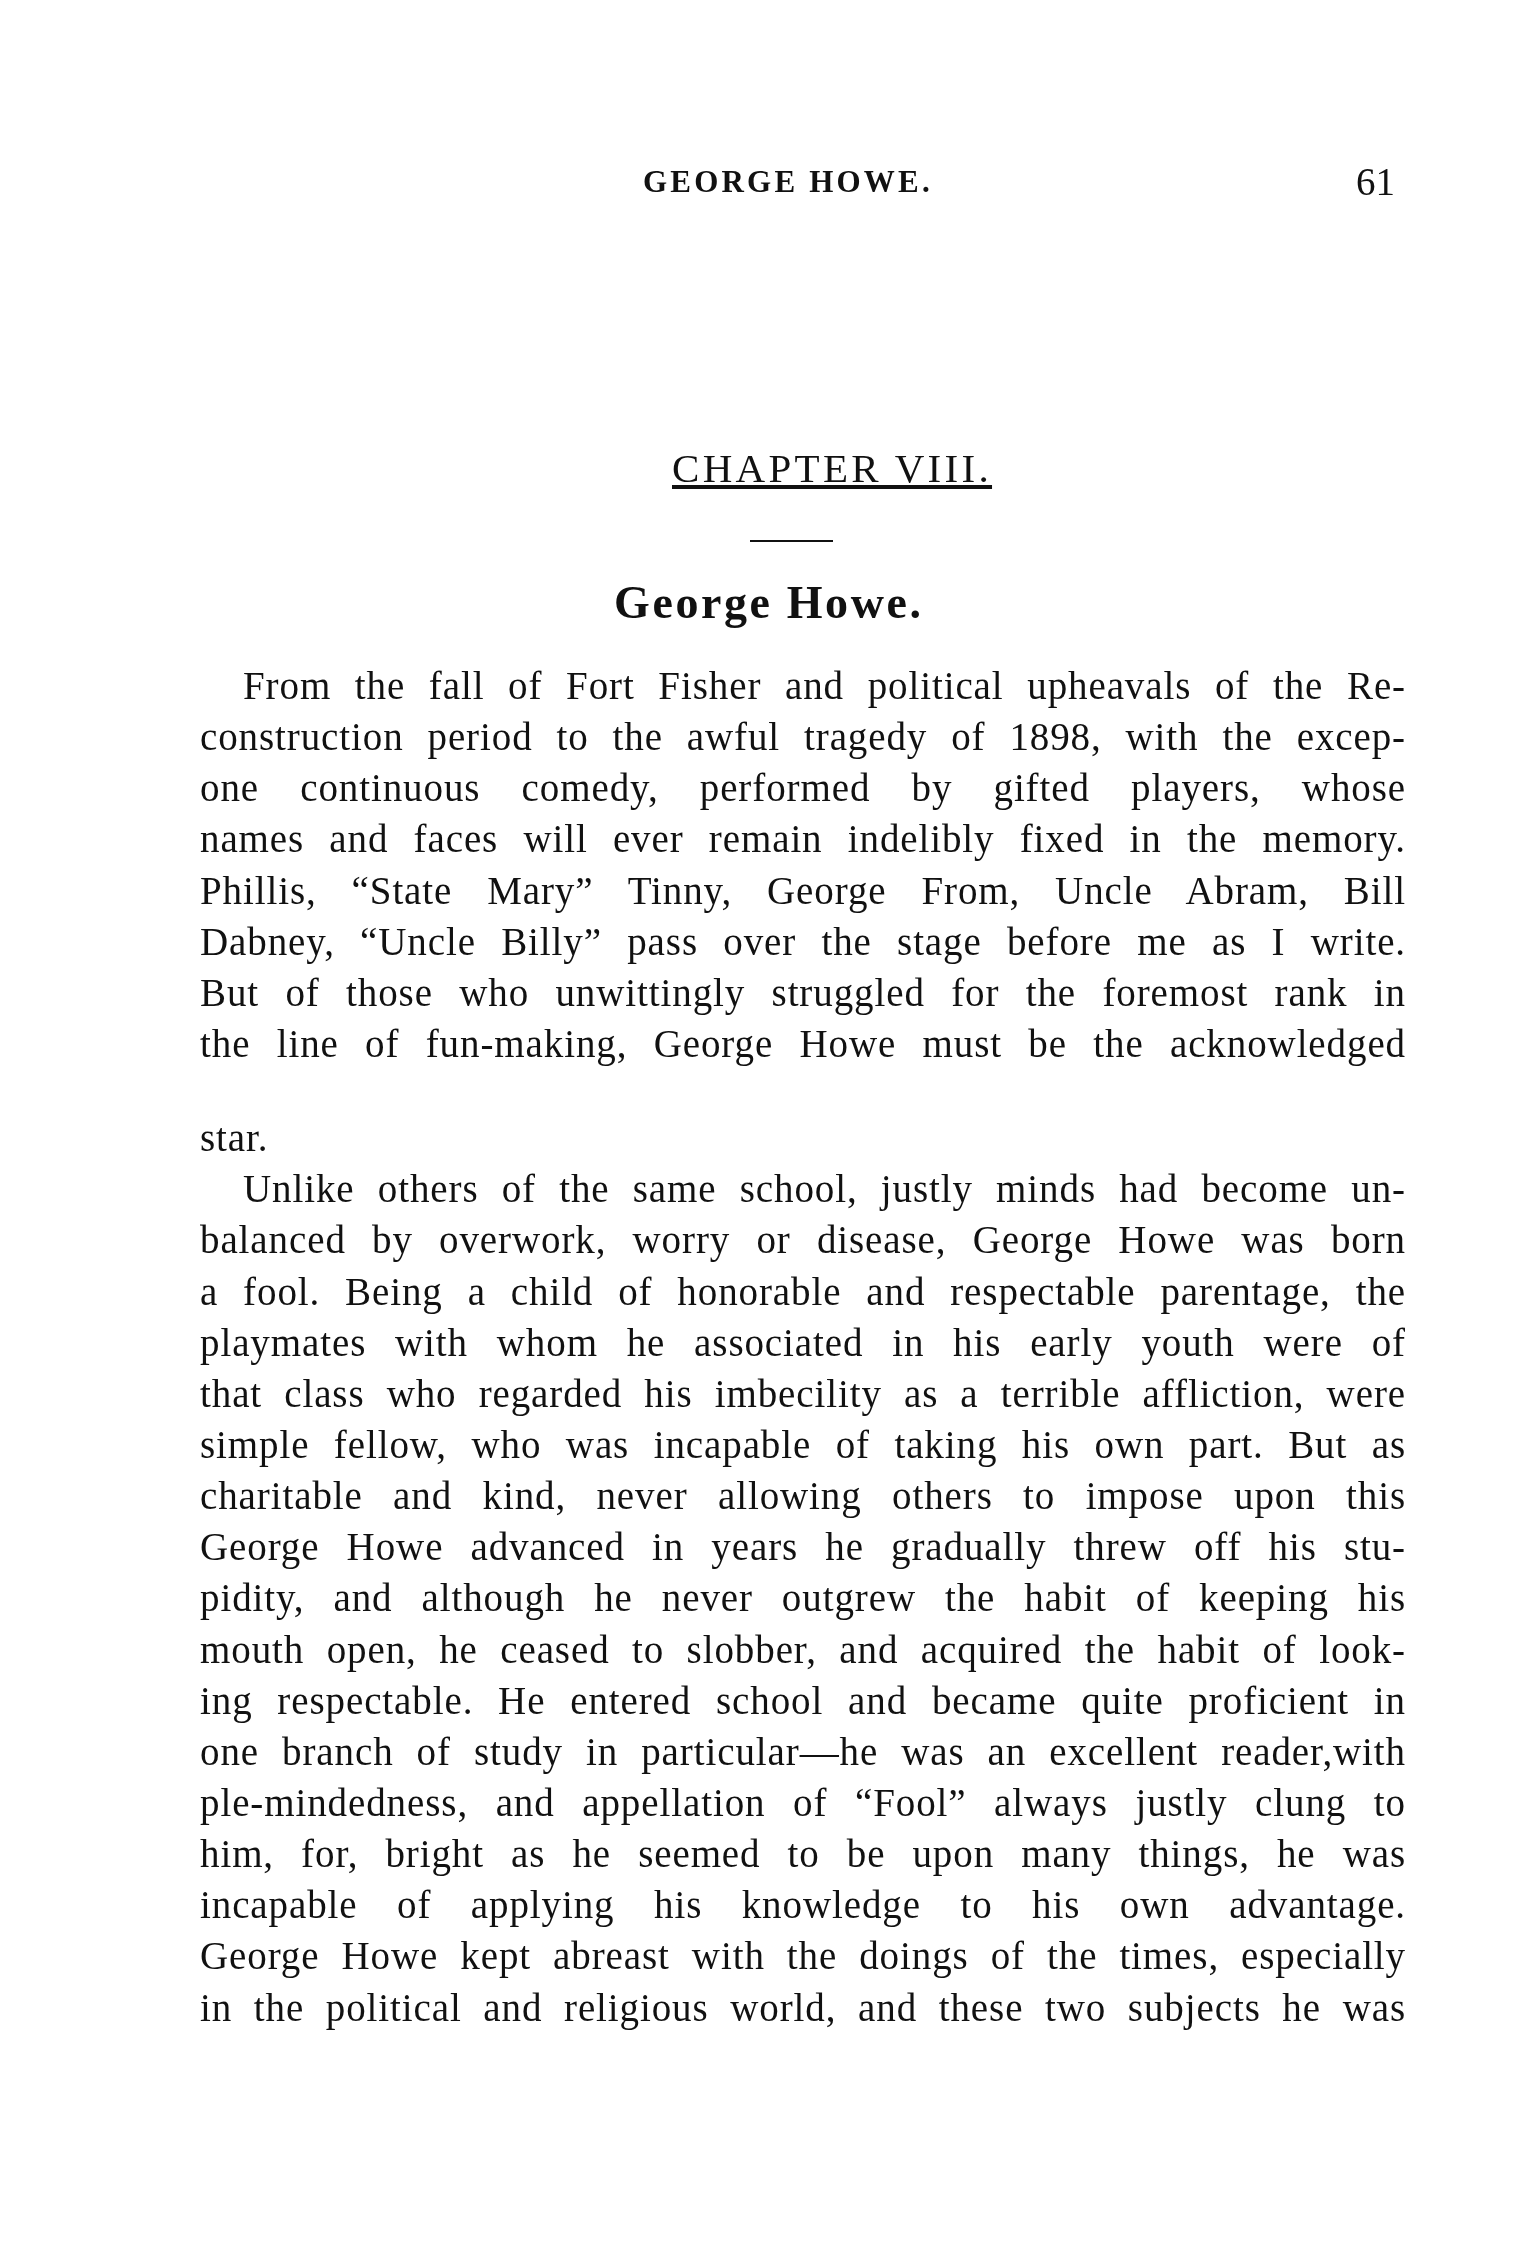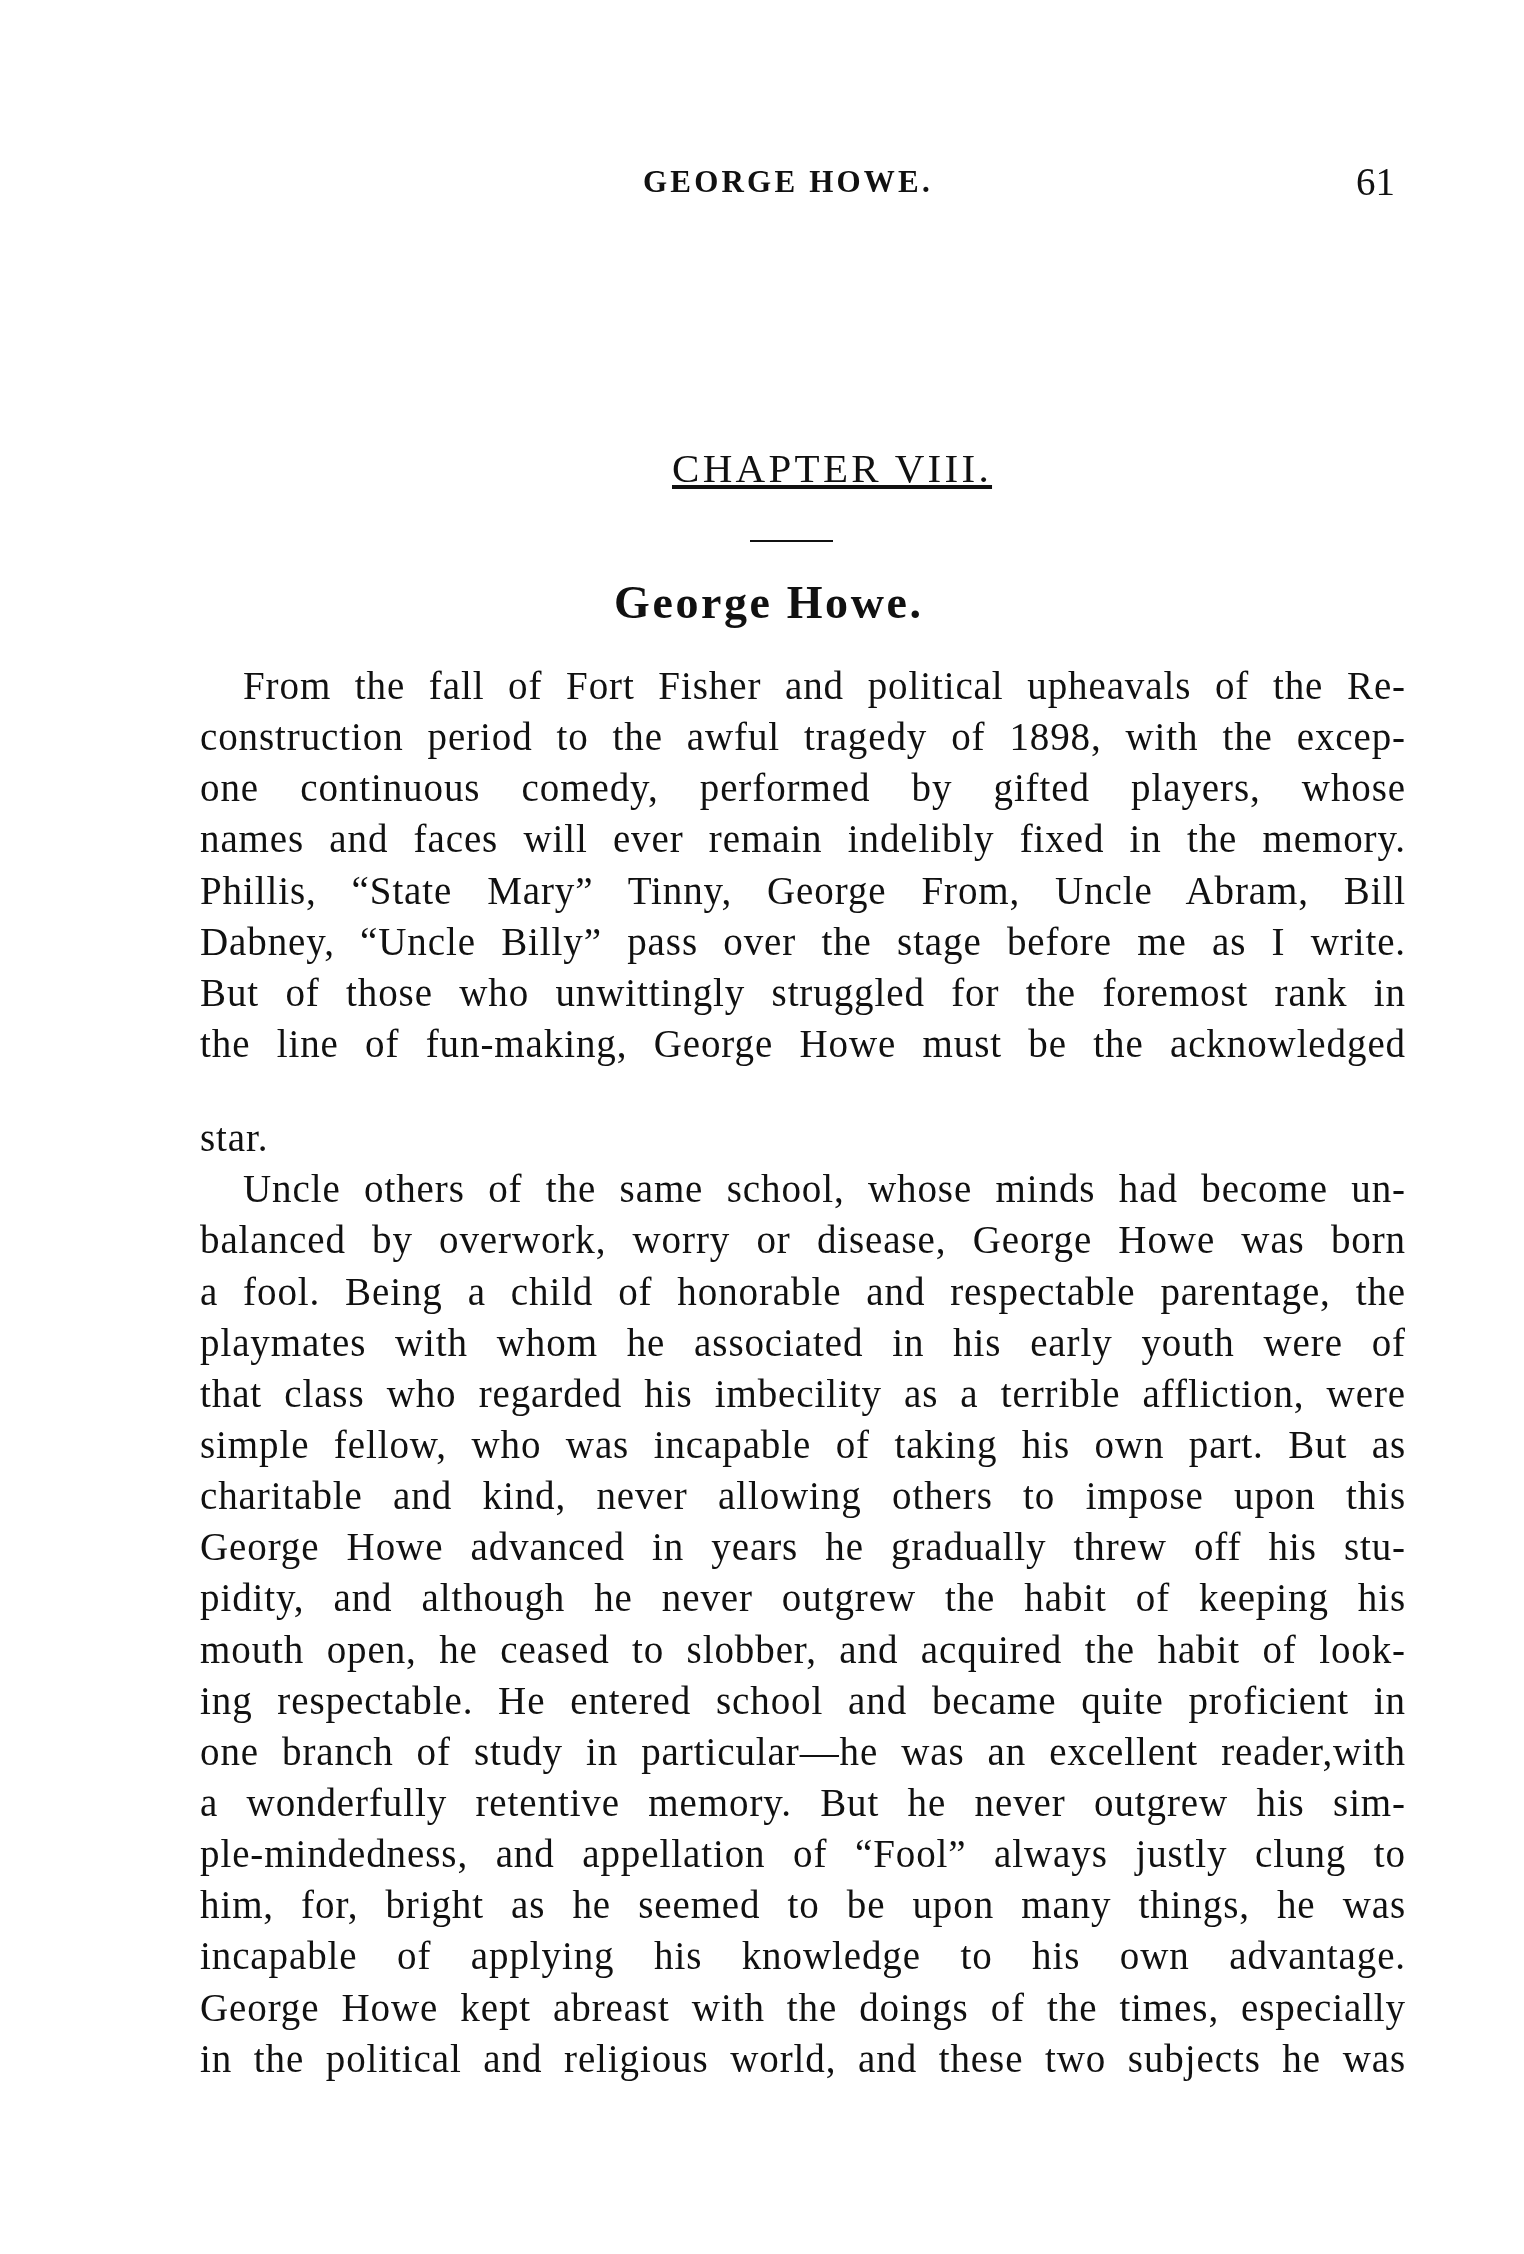--- a/index.html
+++ b/index.html
@@ -119,33 +119,32 @@
       <span class="line"><span class="line-inner">one continuous comedy, performed by gifted players, whose</span></span>
       <span class="line"><span class="line-inner">names and faces will ever remain indelibly fixed in the memory.</span></span>
       <span class="line"><span class="line-inner">Phillis, “State Mary” Tinny, George From, Uncle Abram, Bill</span></span>
       <span class="line"><span class="line-inner">Dabney, “Uncle Billy” pass over the stage before me as I write.</span></span>
       <span class="line"><span class="line-inner">But of those who unwittingly struggled for the foremost rank in</span></span>
       <span class="line"><span class="line-inner">the line of fun-making, George Howe must be the acknowledged</span></span>
       <span class="line last"><span class="line-inner">star.</span></span>
     </div>
 
     <div>
-      <span class="line indent"><span class="line-inner">Uncle others of the same school, whose minds had become un-</span></span>
+      <span class="line indent"><span class="line-inner">Unlike others of the same school, justly minds had become un-</span></span>
       <span class="line"><span class="line-inner">balanced by overwork, worry or disease, George Howe was born</span></span>
       <span class="line"><span class="line-inner">a fool.  Being a child of honorable and respectable parentage, the</span></span>
       <span class="line"><span class="line-inner">playmates with whom he associated in his early youth were of</span></span>
       <span class="line"><span class="line-inner">that class who regarded his imbecility as a terrible affliction, were</span></span>
       <span class="line"><span class="line-inner">simple fellow, who was incapable of taking his own part.  But as</span></span>
       <span class="line"><span class="line-inner">charitable and kind, never allowing others to impose upon this</span></span>
       <span class="line"><span class="line-inner">George Howe advanced in years he gradually threw off his stu-</span></span>
       <span class="line"><span class="line-inner">pidity, and although he never outgrew the habit of keeping his</span></span>
       <span class="line"><span class="line-inner">mouth open, he ceased to slobber, and acquired the habit of look-</span></span>
       <span class="line"><span class="line-inner">ing respectable.  He entered school and became quite proficient in</span></span>
       <span class="line"><span class="line-inner">one branch of study in particular—he was an excellent reader,with</span></span>
-      <span class="line"><span class="line-inner">a wonderfully retentive memory.  But he never outgrew his sim-</span></span>
       <span class="line"><span class="line-inner">ple-mindedness, and appellation of “Fool” always justly clung to</span></span>
       <span class="line"><span class="line-inner">him, for, bright as he seemed to be upon many things, he was</span></span>
       <span class="line"><span class="line-inner">incapable of applying his knowledge to his own advantage.</span></span>
       <span class="line"><span class="line-inner">George Howe kept abreast with the doings of the times, especially</span></span>
       <span class="line"><span class="line-inner">in the political and religious world, and these two subjects he was</span></span>
     </div>
   </div>
 </div>
 
 </body></html>

